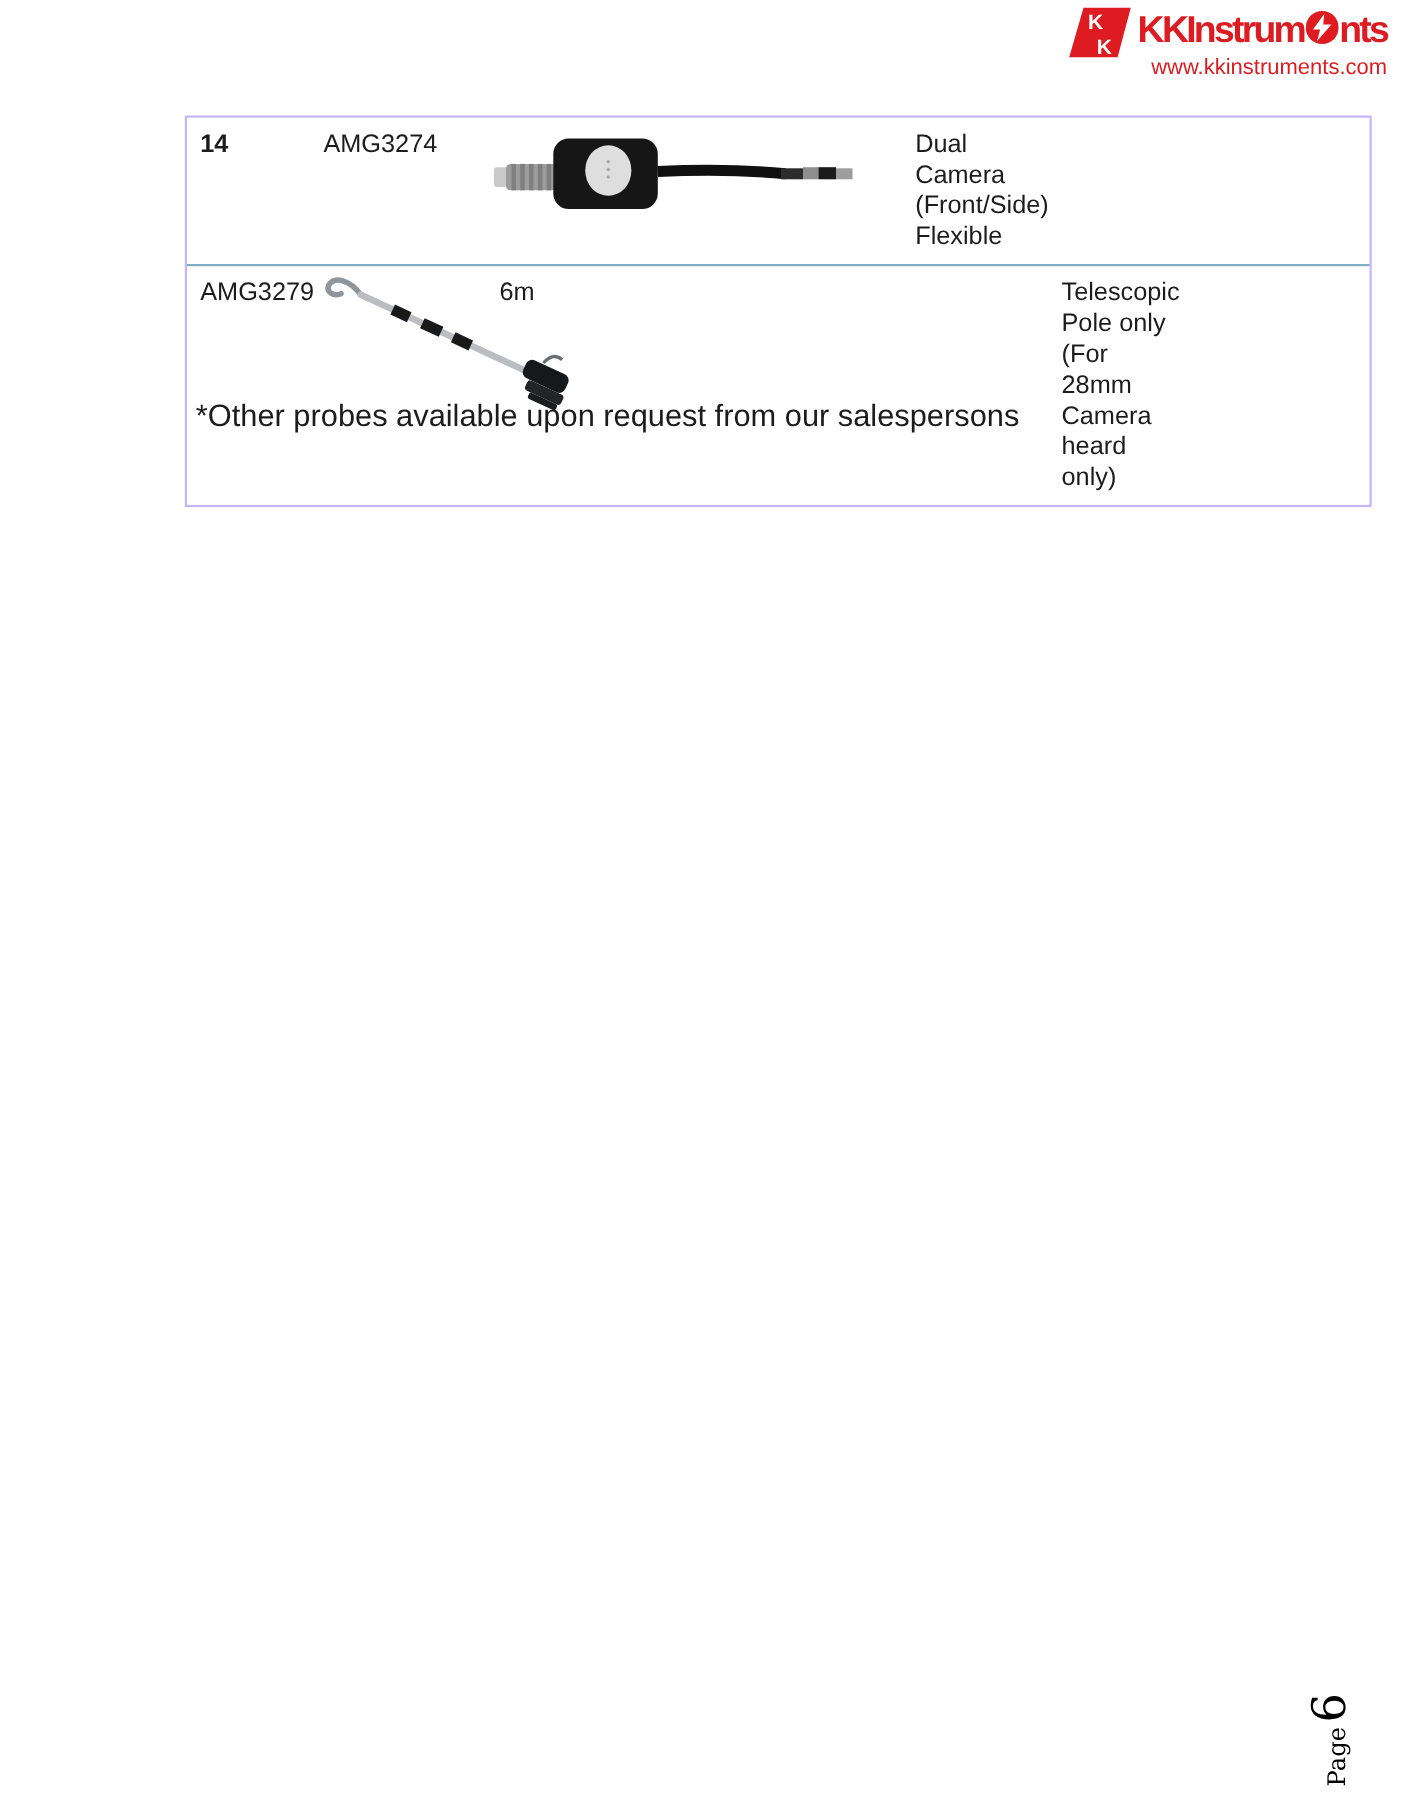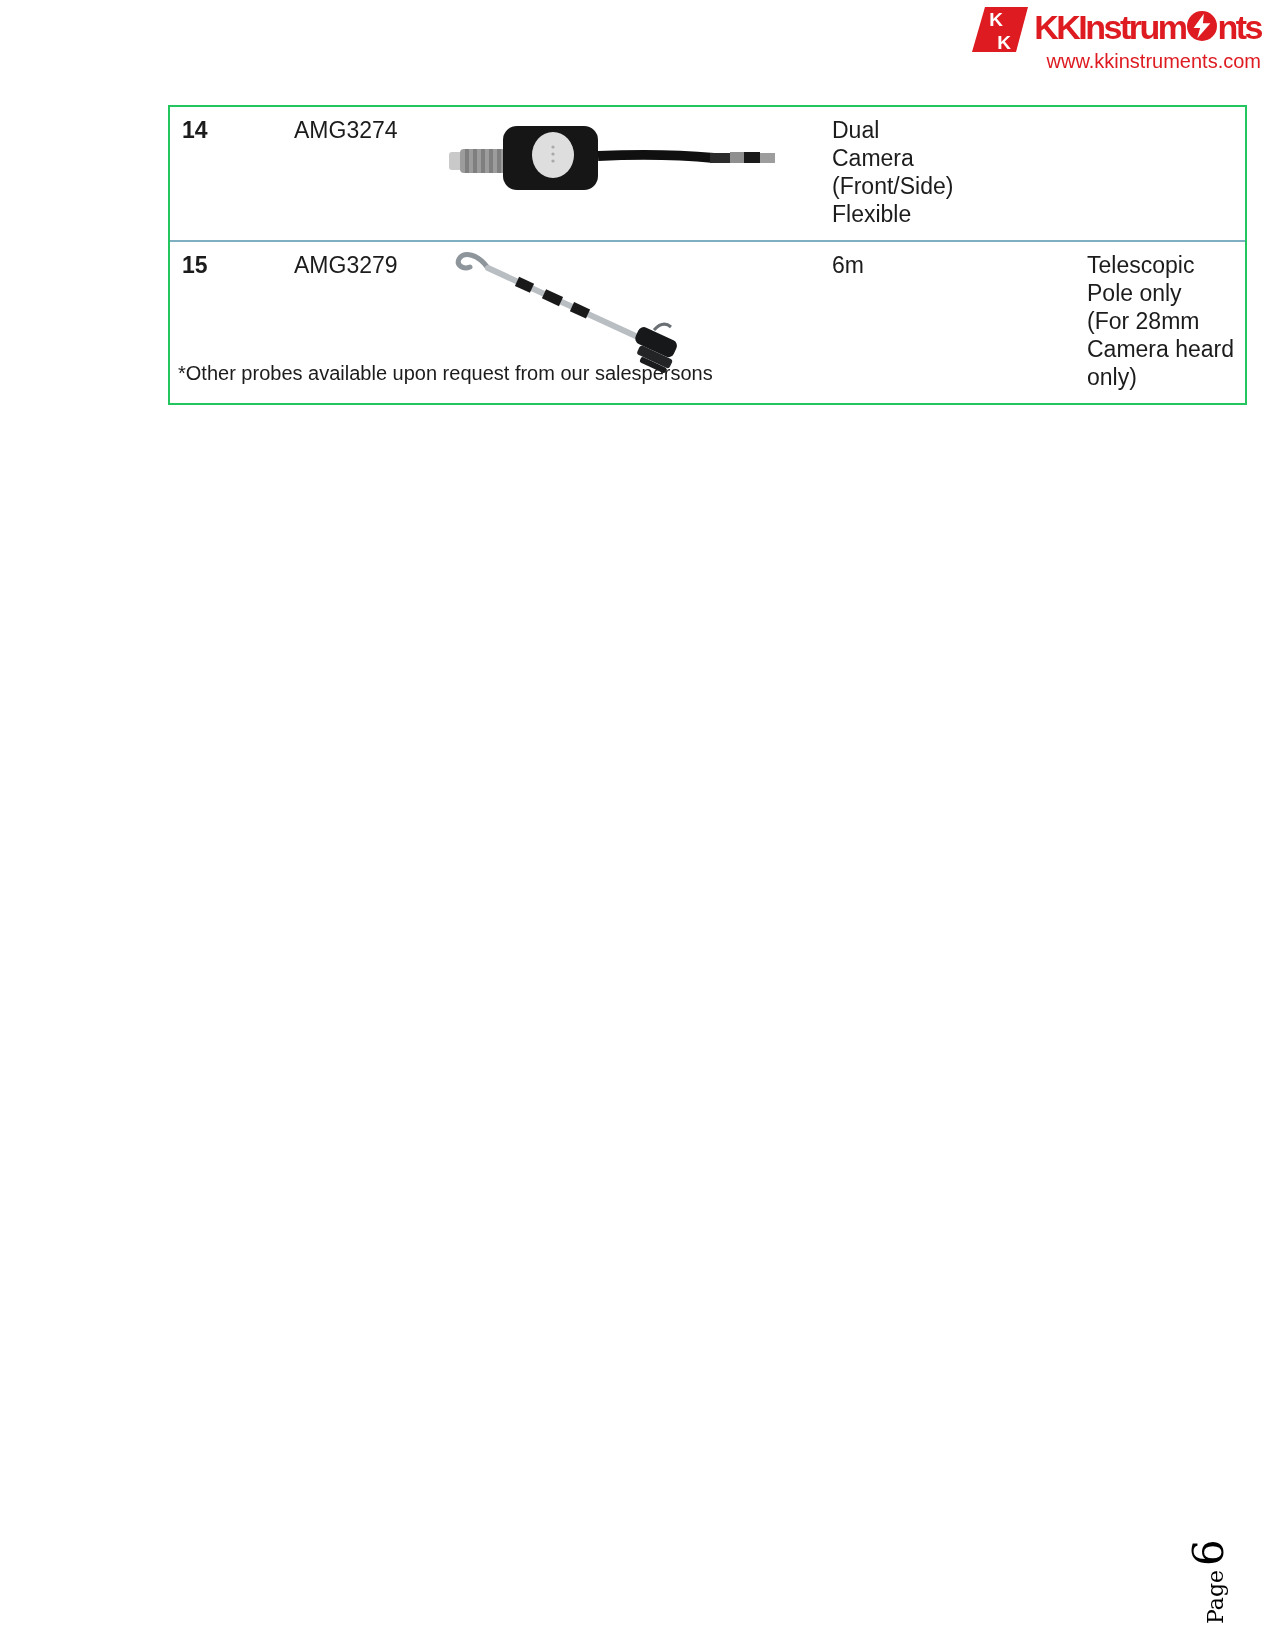--- a/index.html
+++ b/index.html
@@ -20,35 +20,35 @@
   .brand {
     color: #dd1b21; font-weight: bold; font-size: 34px; line-height: 47px;
     letter-spacing: -2.5px; white-space: nowrap;
   }
   .bolt { display: inline-block; width: 30px; height: 30px; vertical-align: -2px; margin: 0 1px; }
   .url { color: #dd1b21; font-size: 20px; margin-top: -3px; letter-spacing: 0; }
 
   
   .spec-table {
     position: absolute; left: 168px; top: 105px; width: 1075px;
-    border: 2px solid #22c55e; background: #ffffff;
+    border: 2px solid #c4b5fd; background: #ffffff;
   }
   .trow { display: grid; grid-template-columns: 112px 160px 378px 133px 122px 1fr; }
   .trow + .trow { border-top: 2px solid #7fb0c1; }
   .row-14 { min-height: 104px; }
   .row-15 { min-height: 144px; }
   .cell { padding: 9px 8px 12px 12px; font-size: 23px; line-height: 28px; }
   .cell.no { font-weight: bold; }
   .cell.desc { white-space: pre-line; }
   .cell.img { position: relative; padding: 0; }
   .probe-svg { position: absolute; left: 4px; top: 16px; }
   .pole-svg { position: absolute; left: 6px; top: 4px; }
 
   
-  .footnote { position: absolute; left: 178px; top: 362px; font-size: 20px; }
+  .footnote { position: absolute; left: 178px; top: 362px; font-size: 28px; }
 
   
   .page-num {
     position: absolute; left: 1188px; top: 1624px;
     transform: rotate(-90deg); transform-origin: 0 0;
     display: flex; align-items: baseline; gap: 4px;
     font-family: "DejaVu Serif", serif; color: #000000; white-space: nowrap;
   }
   .page-num .p-label { font-size: 22px; }
   .page-num .p-num { font-size: 42px; line-height: 42px; }
@@ -98,21 +98,20 @@
           <rect x="298" y="29" width="16" height="11" fill="#1a1a1a"></rect>
           <rect x="314" y="30" width="15" height="10" fill="#9d9d9d"></rect>
         </svg>
       </div>
       <div class="cell desc">Dual Camera
 (Front/Side)
 Flexible</div>
     </div>
 
     <div class="trow row-15">
-      <div class="cell no">15</div>
       <div class="cell model">AMG3279</div>
       <div class="cell img">
         <svg class="pole-svg" width="250" height="136" viewBox="0 0 250 136">
           <path d="M40 22 C30 8 16 5 11 13 C8 19 15 24 22 21" fill="none" stroke="#8e969c" stroke-width="5" stroke-linecap="round"></path>
           <line x1="40" y1="22" x2="205" y2="98" stroke="#b9bec3" stroke-width="6" stroke-linecap="round"></line>
           <line x1="69" y1="35.4" x2="84" y2="42.3" stroke="#191919" stroke-width="10"></line>
           <line x1="96" y1="47.8" x2="113" y2="55.6" stroke="#191919" stroke-width="10"></line>
           <line x1="124" y1="60.6" x2="140" y2="68" stroke="#191919" stroke-width="10"></line>
           <path d="M206 84 q9 -10 17 -3" stroke="#6a6f73" stroke-width="3" fill="none"></path>
           <g transform="rotate(25 205 98)">

